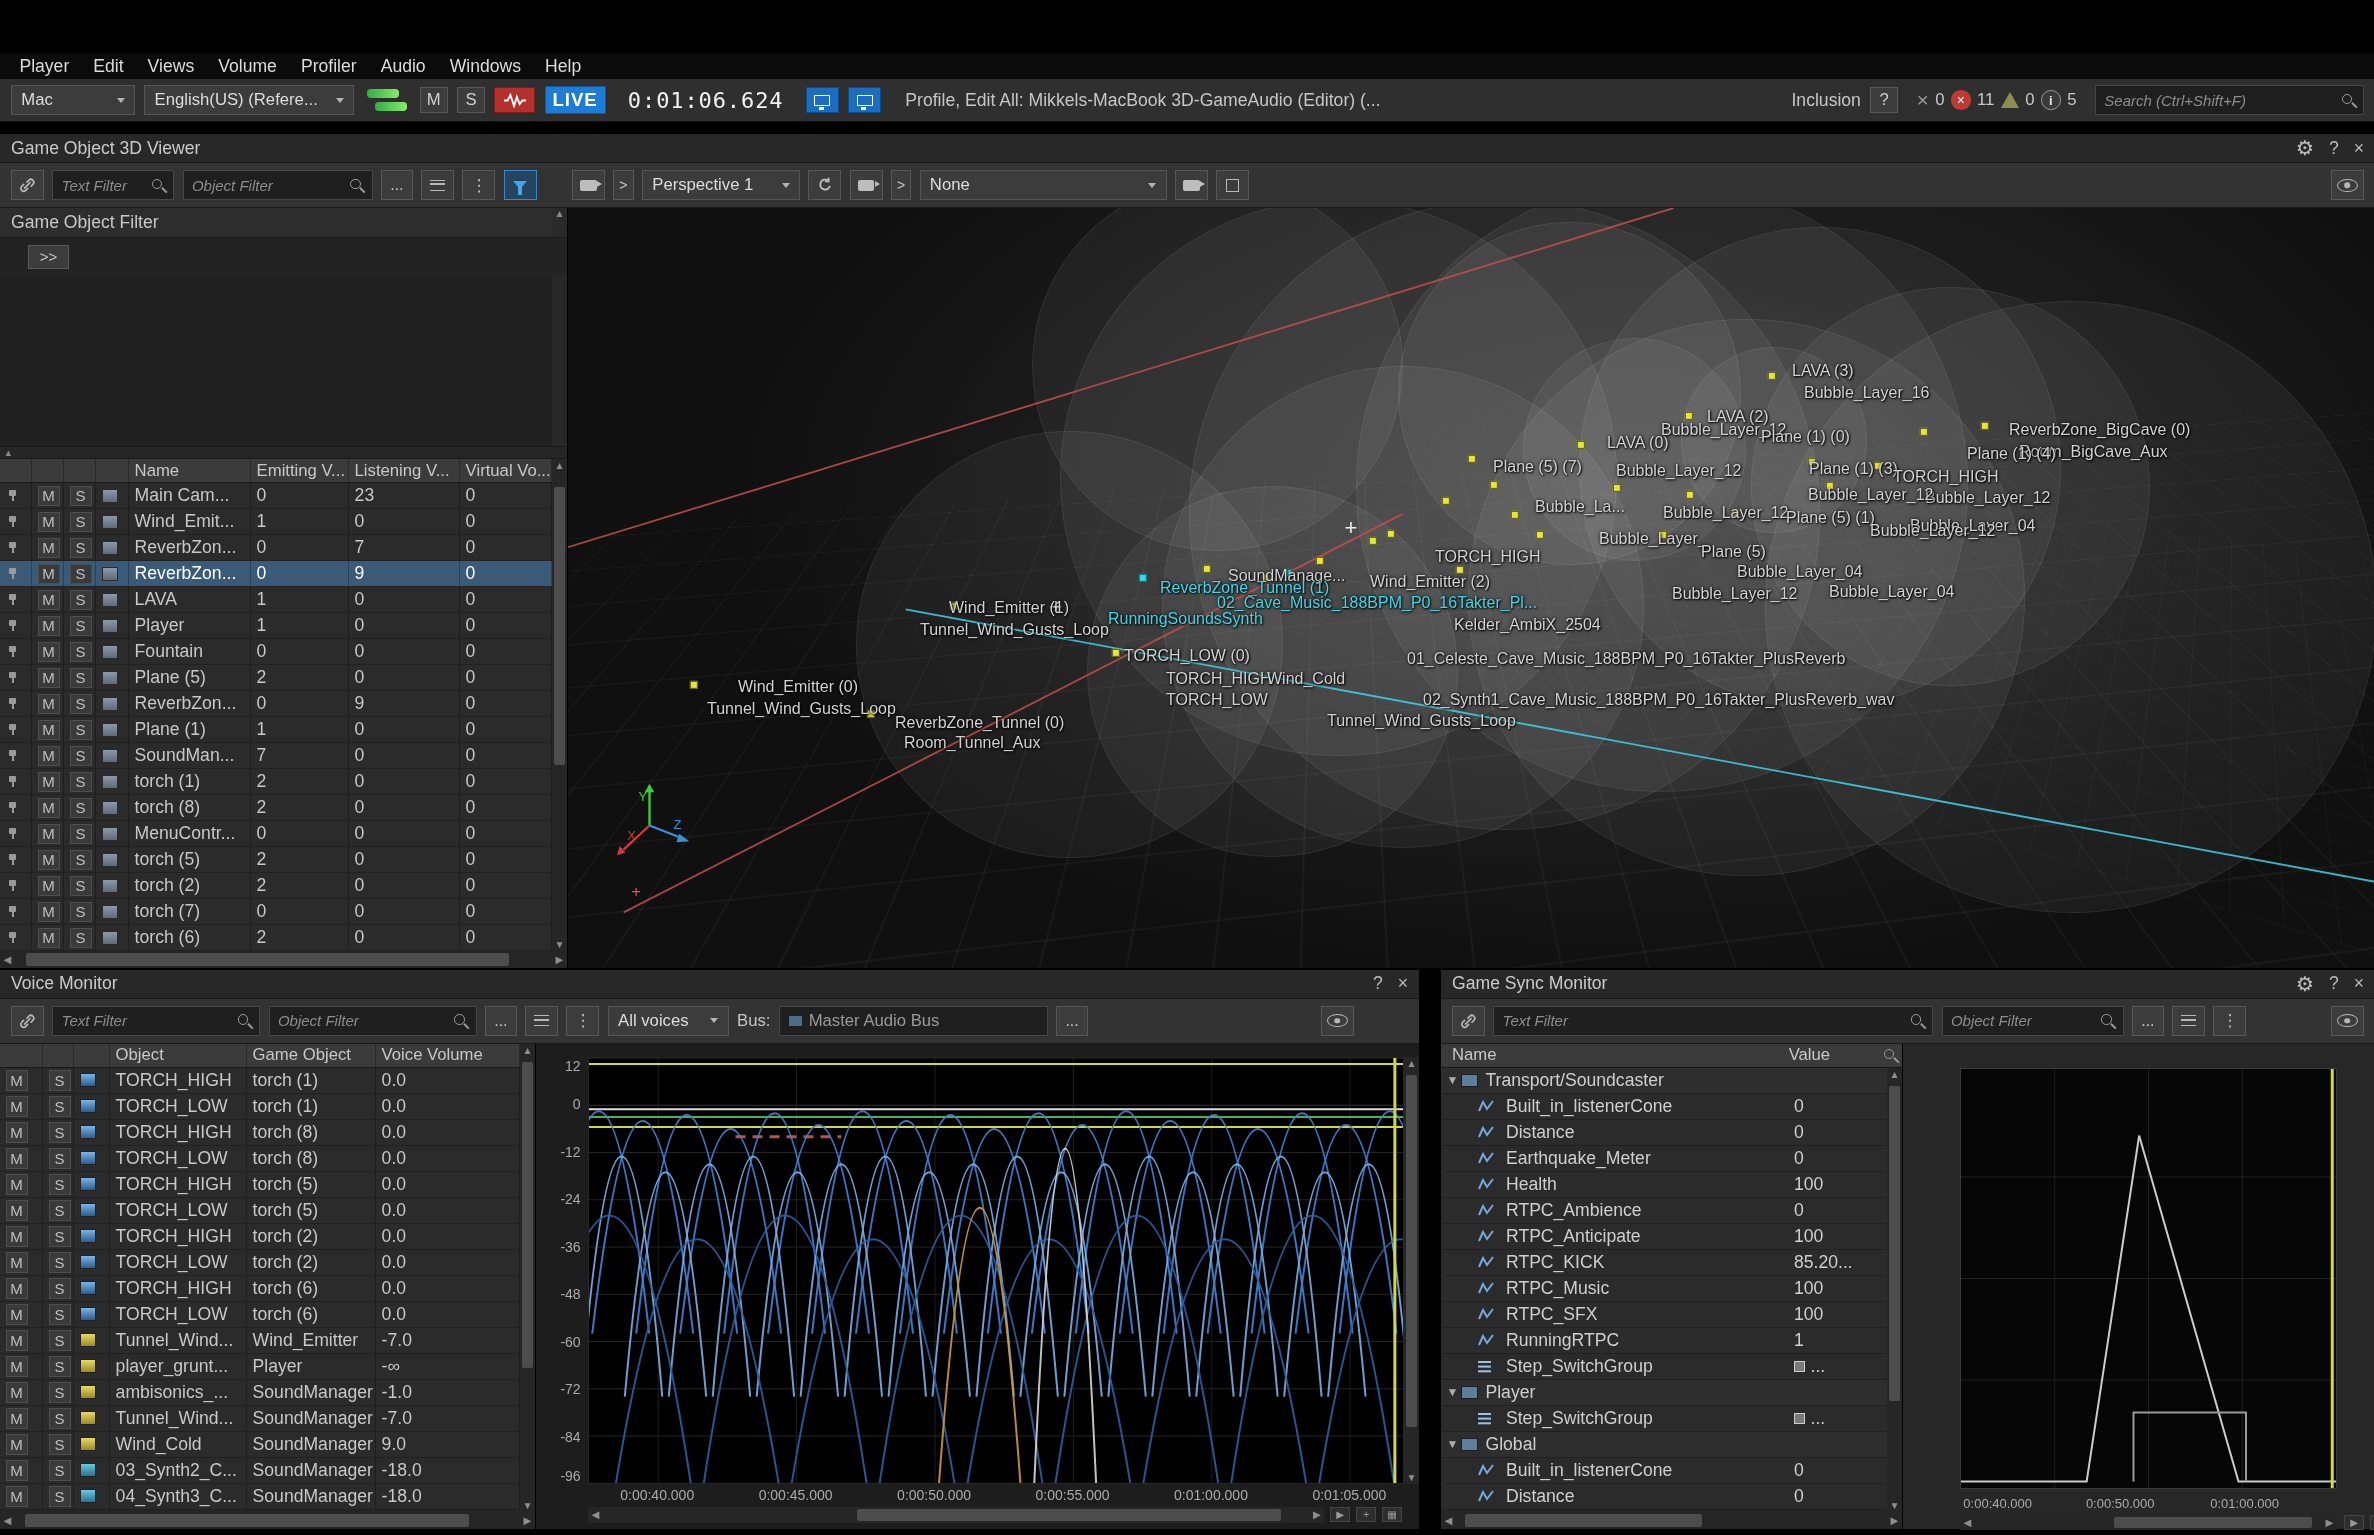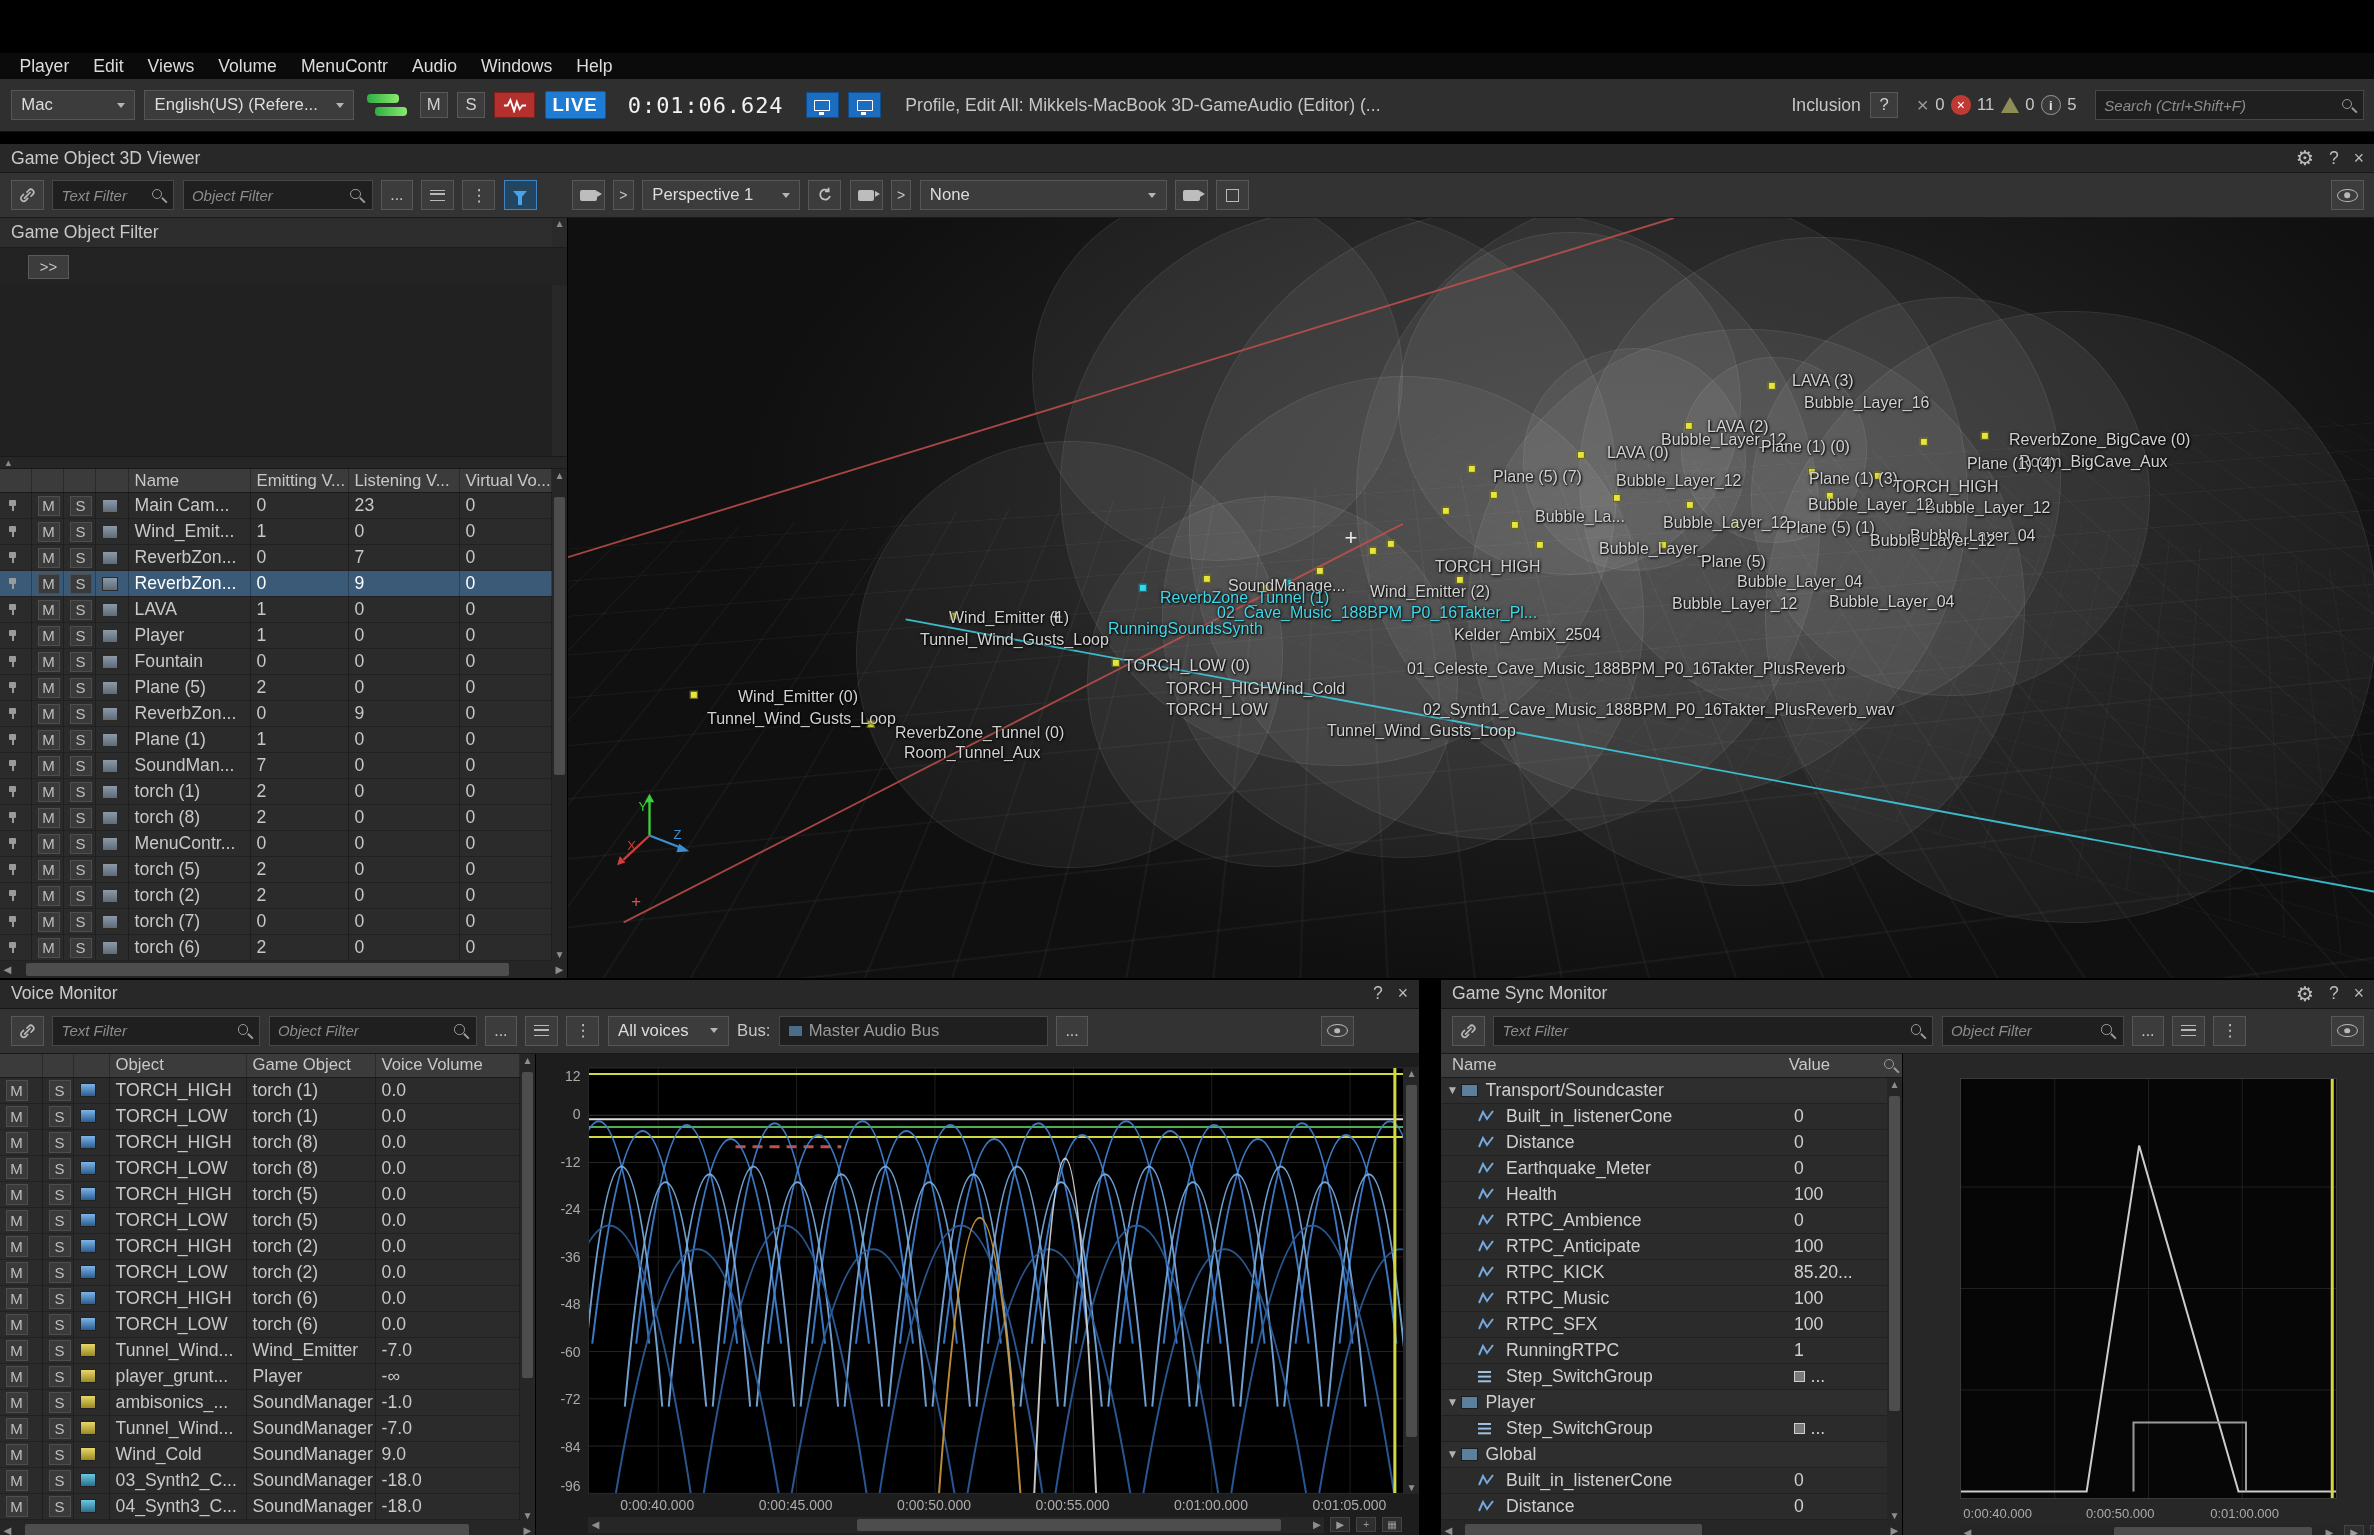--- a/index.html
+++ b/index.html
@@ -3,21 +3,21 @@
 <meta charset="utf-8">
 <style>
   * { margin:0; padding:0; box-sizing:border-box; }
   html,body { width:2375px; height:1535px; background:#000; overflow:hidden;
     font-family:"Liberation Sans", sans-serif; color:#c8c8c8; }
 
   
   #topstrip { height:53px; background:#000; }
   #menubar { height:26px; background:#0b0b0b; display:flex; align-items:center; padding-left:7.4px; }
   .menu-item { padding:0 12px; font-size:17.6px; color:#dcdcdc; }
-  #maintoolbar { height:53px; background:#2f2f2f; border-bottom:0.9px solid #121212;
+  #maintoolbar { height:43px; background:#2f2f2f; border-bottom:0.9px solid #121212;
     display:flex; align-items:center; gap:9.3px; padding:0 11px; }
   .combo { background:#3c3c3c; border:0.9px solid #565656; height:30px; display:flex;
     align-items:center; padding:0 9.3px; font-size:16.7px; color:#ddd; gap:7.4px; }
   .combo span { flex:1; overflow:hidden; white-space:nowrap; }
   .combo::after { content:""; border-left:4.6px solid transparent; border-right:4.6px solid transparent;
     border-top:5.6px solid #b5b5b5; }
   .w134{width:124px}.w226{width:210px}.w170{width:158px}.w266{width:247px}.w130{width:121px}
   .meters { display:flex; flex-direction:column; gap:4.6px; margin:0 3.7px; }
   .meters i { width:32px; height:8.3px; border-radius:3.7px; background:linear-gradient(90deg,#2fae42,#8ae96e); }
   .meters i:last-child { margin-left:7.4px; }
@@ -219,21 +219,21 @@
 </style>
 </head>
 <body>
 
 <div id="topstrip"></div>
 <nav id="menubar">
     <span class="menu-item">Player</span>
     <span class="menu-item">Edit</span>
     <span class="menu-item">Views</span>
     <span class="menu-item">Volume</span>
-    <span class="menu-item">MenuContr</span>
+    <span class="menu-item">Profiler</span>
     <span class="menu-item">Audio</span>
     <span class="menu-item">Windows</span>
     <span class="menu-item">Help</span>
   </nav>
 
 <div id="maintoolbar">
   <div class="combo w134">
       <span>Mac</span>
     </div>
   <div class="combo w226">

